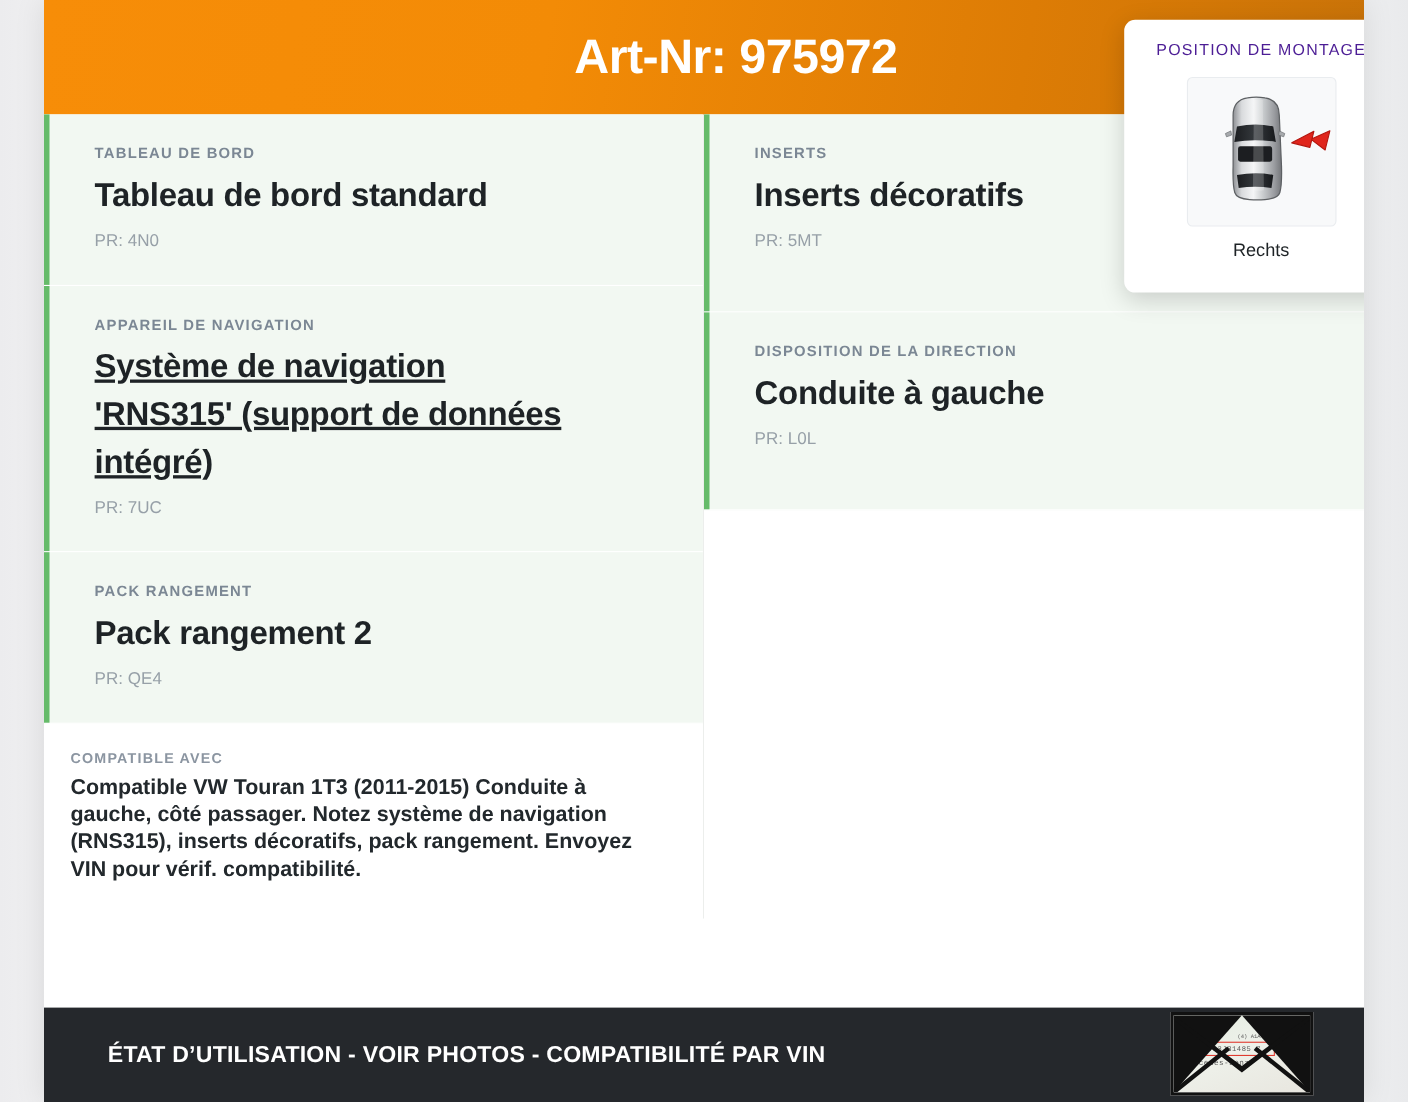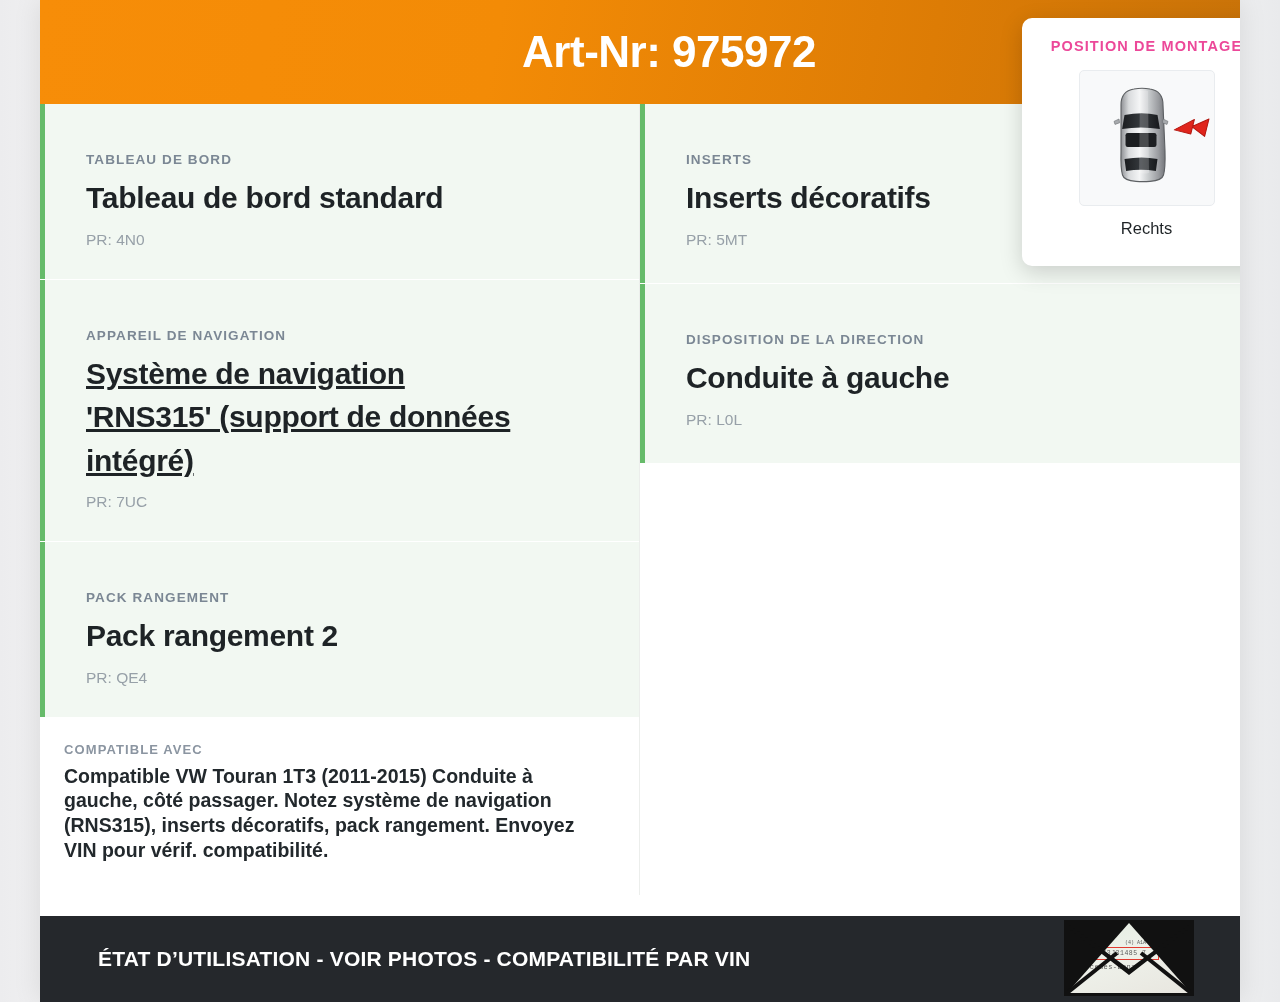--- a/index.html
+++ b/index.html
@@ -57,21 +57,20 @@
     width: 5px;
     background: #66bb6a;
   }
   .spec-label {
     font-size: 13.5px;
     font-weight: bold;
     letter-spacing: 1.1px;
     color: #7b8794;
     text-transform: uppercase;
     margin-bottom: 9px;
-    margin-top: 20px;
   }
   .spec-value {
     font-size: 30px;
     font-weight: bold;
     color: #1e2326;
     line-height: 1.45;
     letter-spacing: -0.3px;
     white-space: nowrap;
   }
   .spec-value.wrap { white-space: normal; text-decoration: underline; }
@@ -140,23 +139,23 @@
     width: 249px; height: 248px;
     background: #ffffff;
     border-radius: 10px;
     box-shadow: 0 6px 22px rgba(0,0,0,.17);
     text-align: center;
     padding-top: 20px;
     z-index: 5;
   }
   .mount-title {
     font-size: 14.5px;
-    font-weight: bold;
+    font-weight: normal;
     letter-spacing: 1.1px;
-    color: #ec4899;
+    color: #4c1d95;
     text-transform: uppercase;
   }
   .mount-imgbox {
     width: 136px; height: 136px;
     margin: 16px auto 0 auto;
     background: #f8f9fa;
     border: 1px solid #e9ecef;
     border-radius: 5px;
     position: relative;
   }

